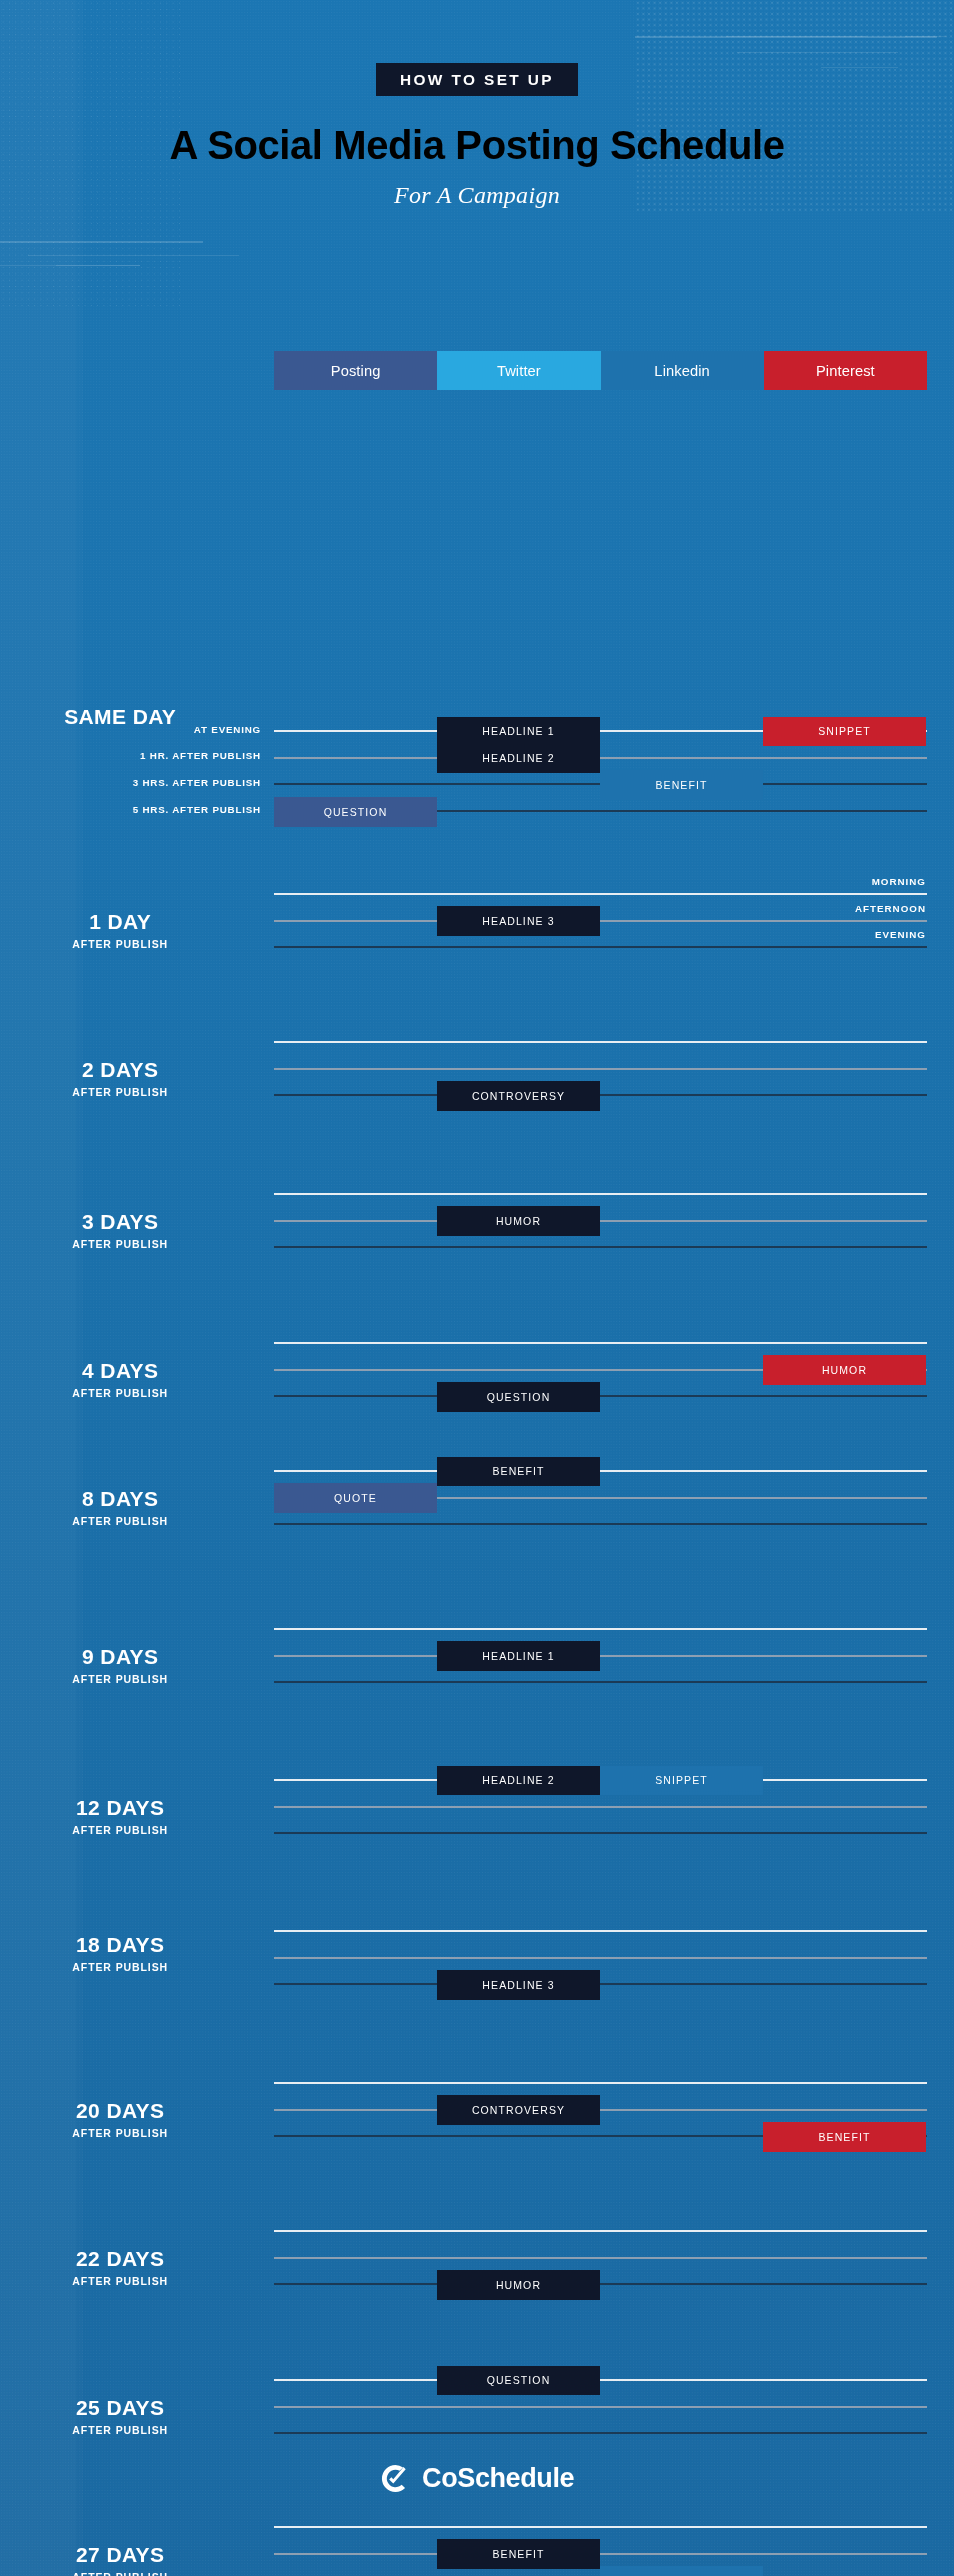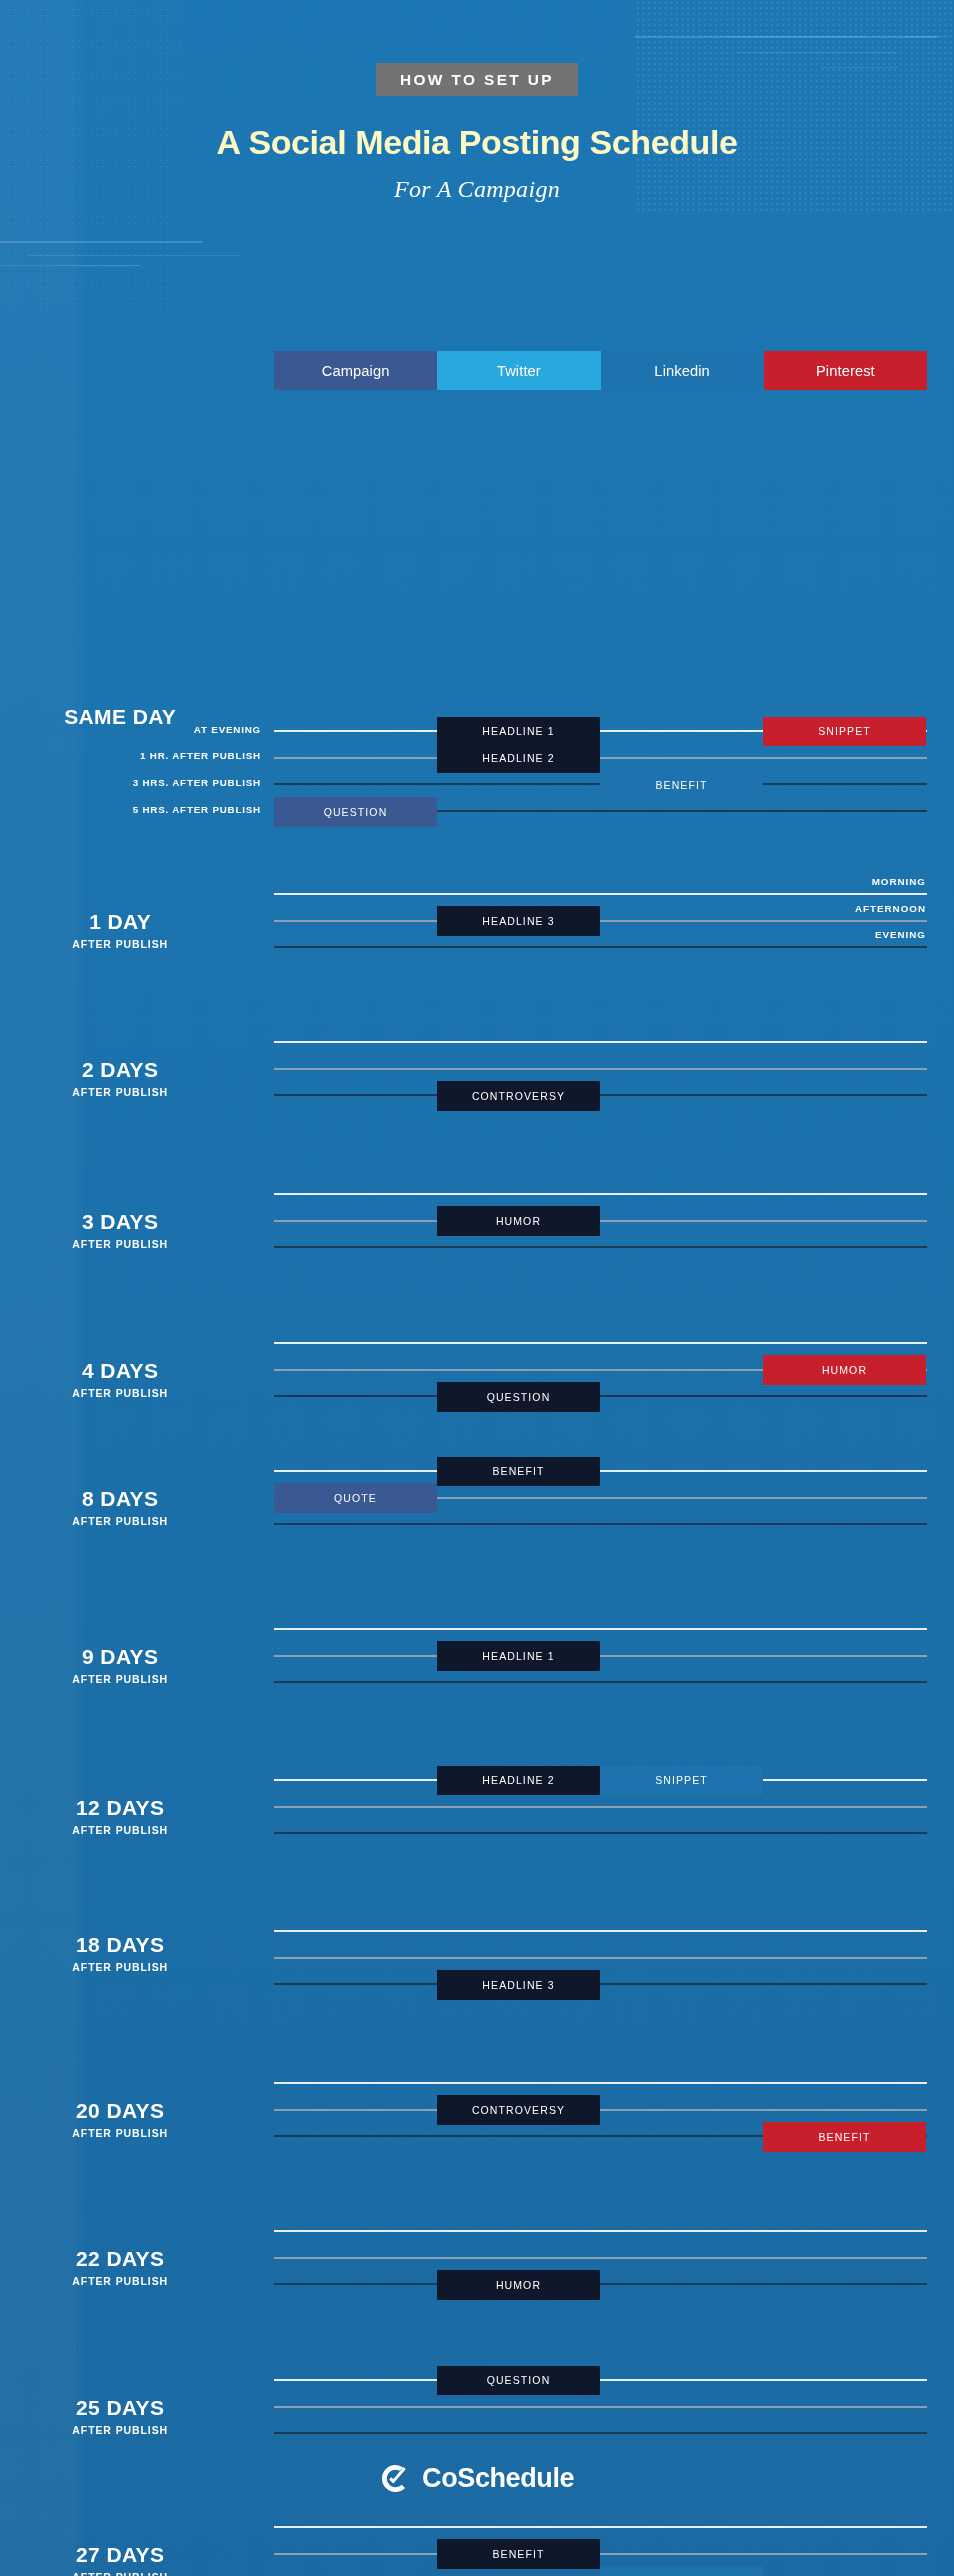--- a/index.html
+++ b/index.html
@@ -41,26 +41,26 @@
     background-image:radial-gradient(rgba(255,255,255,.13) 0.8px, transparent 0.8px);
     background-size:6.3px 6.3px;
   }
   .hero-blockdots2{
     position:absolute; left:635px; top:0; width:319px; height:211px;
     background-image:radial-gradient(rgba(255,255,255,.12) 0.8px, transparent 0.8px);
     background-size:5.6px 5.6px;
   }
   .hero-inner{ position:relative; z-index:2; text-align:center; padding-top:63px;}
   .eyebrow{
-    display:inline-block; background:#737373; color:#fff;
+    display:inline-block; background:#0f172a; color:#fff;
     font-size:15.4px; font-weight:bold; letter-spacing:2.4px;
     padding:9px 24px 8.4px 24px; line-height:1;
   }
   .title{
-    margin-top:28px; font-size:34px; font-weight:bold; color:#fef9c3;
+    margin-top:28px; font-size:40px; font-weight:bold; color:#000000;
     letter-spacing:-0.4px; line-height:1.08;
   }
   .subtitle{
     margin-top:15.4px; font-family:"Liberation Serif", serif;
     font-style:italic; font-size:24px; color:#fff; letter-spacing:0.3px;
   }
 
   
   .panel{ position:relative; z-index:3; }
 
@@ -153,21 +153,21 @@
     <i class="d" style="left:56px; top:265px; width:84px;"></i>
   </div>
   <div class="hero-inner">
     <span class="eyebrow">HOW TO SET UP</span>
     <div class="title">A Social Media Posting Schedule</div>
     <div class="subtitle">For A Campaign</div>
   </div>
 </div>
 
 <div class="colhead" id="colhead">
-    <div class="ch facebook">Campaign</div>
+    <div class="ch facebook">Posting</div>
     <div class="ch twitter">Twitter</div>
     <div class="ch linkedin">Linkedin</div>
     <div class="ch pinterest">Pinterest</div>
   </div>
 
 <div class="panel" id="panel">
     <div class="group" style="top: 421px;">
       <div class="glabel" style="top: -24px;">
         <div class="gtitle">SAME DAY</div>
       </div>

